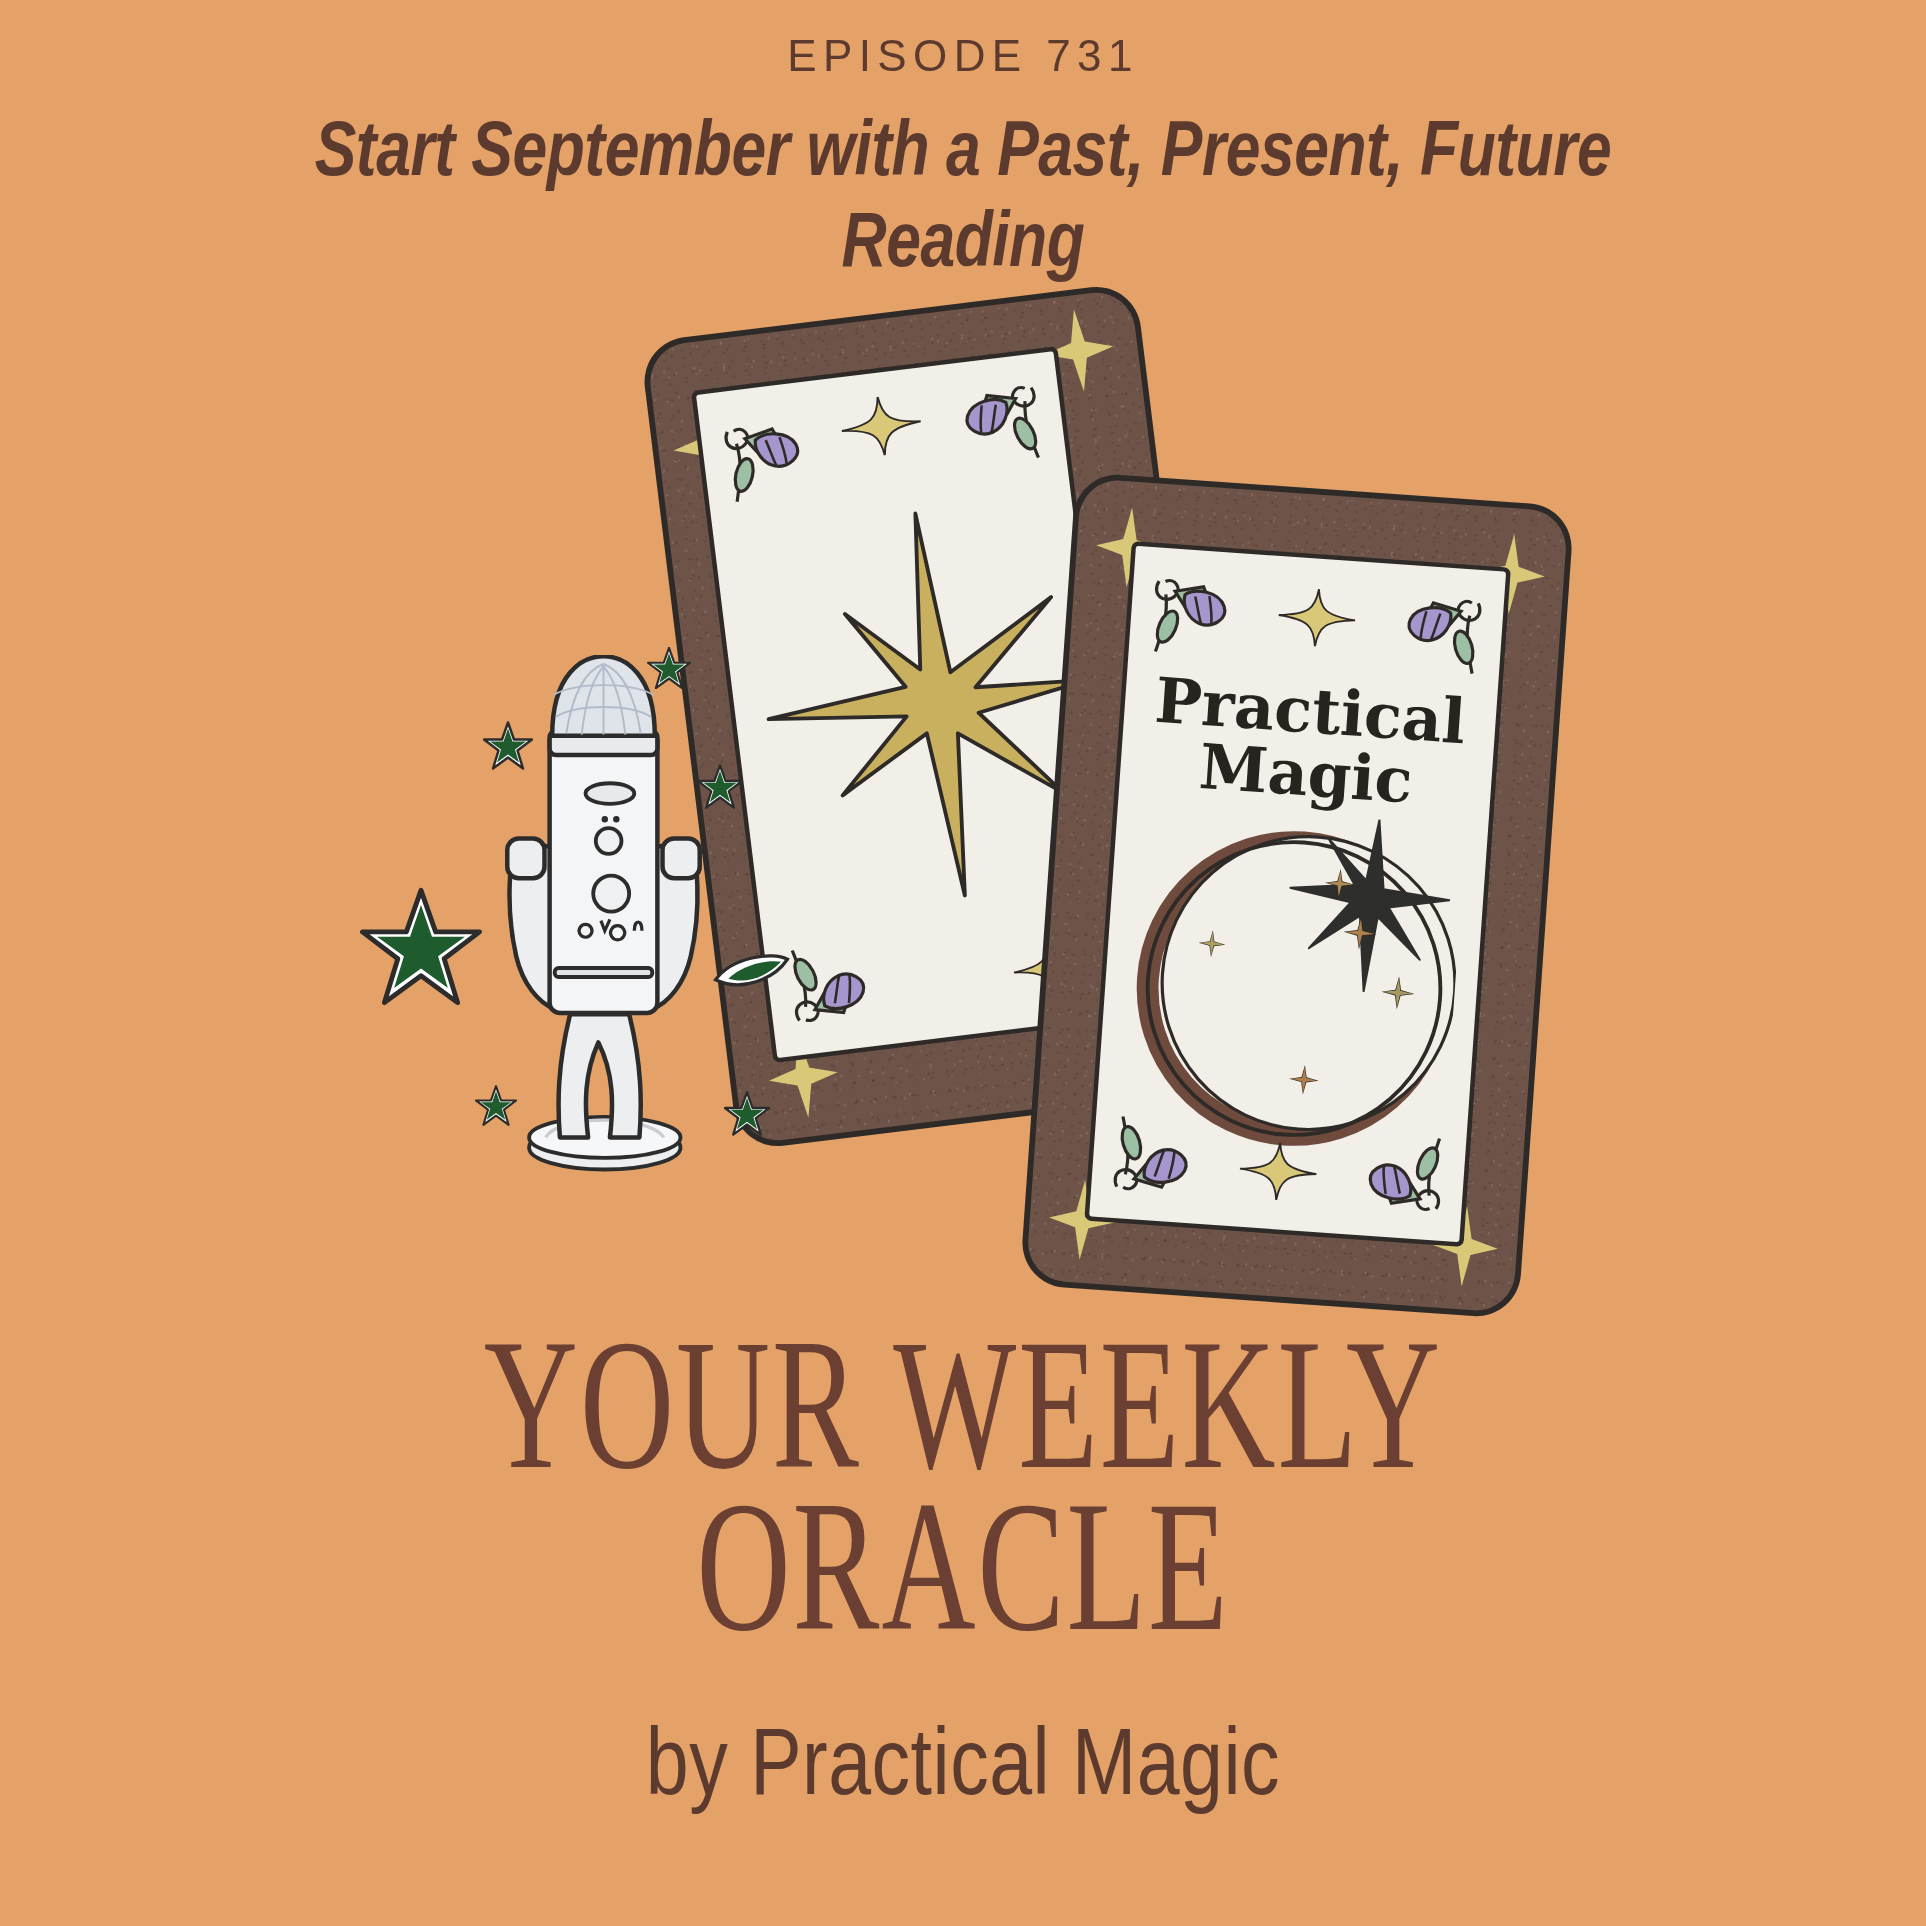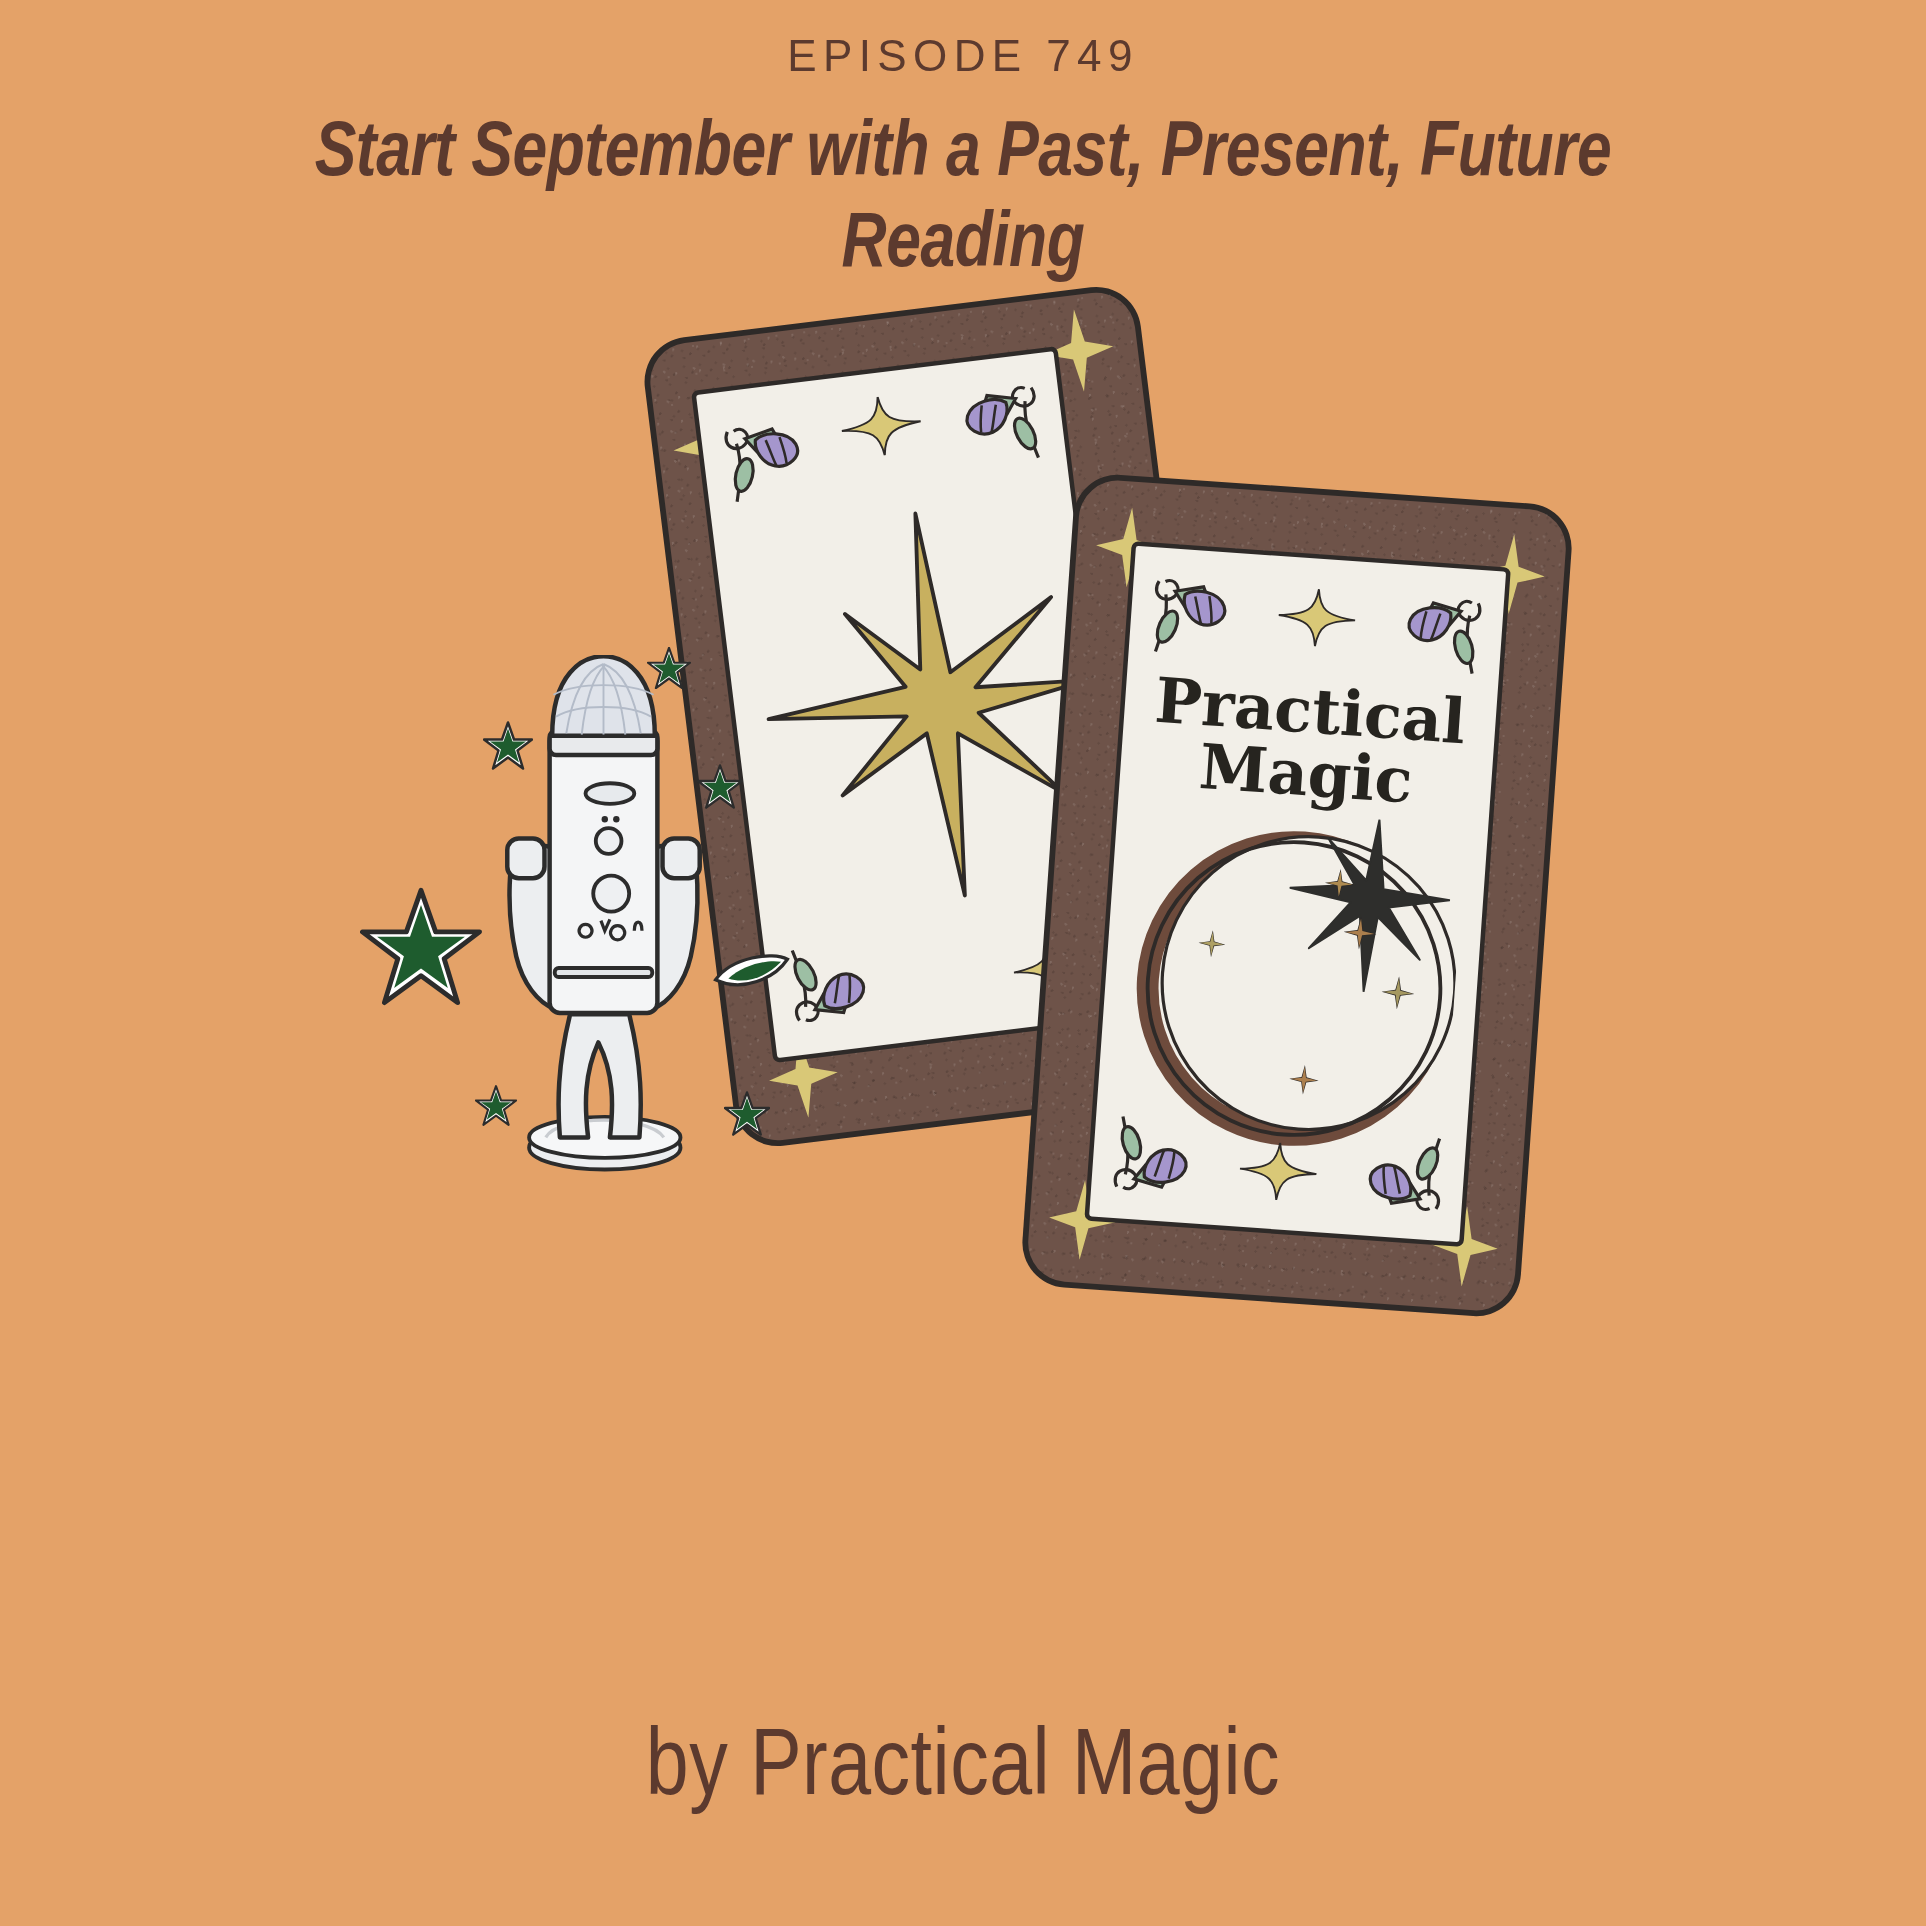--- a/index.html
+++ b/index.html
@@ -82,21 +82,21 @@
 
   
   .mic{position:absolute;}
   .greenstar{position:absolute;}
 </style>
 </head>
 <body style="background: rgb(228, 162, 104);">
 
 <div class="canvas">
 
-  <div class="episode">EPISODE 749</div>
+  <div class="episode">EPISODE 731</div>
   <div class="subtitle">Start September with a Past, Present, Future Reading</div>
 
   <div class="card" style="left:693px;top:315px;width:488px;height:803px;transform:rotate(-7deg);">
     <div class="grain"></div>
 
     <svg class="cornerstar" style="left:14px;top:64px;" width="71" height="83" viewBox="0 0 100 120">
         <path d="M50 0 L60 48 L100 60 L60 72 L50 120 L40 72 L0 60 L40 48 Z" fill="#d9c877"></path>
       </svg>
     <svg class="cornerstar" style="right:23px;top:14px;" width="71" height="83" viewBox="0 0 100 120">
         <path d="M50 0 L60 48 L100 60 L60 72 L50 120 L40 72 L0 60 L40 48 Z" fill="#d9c877"></path>
@@ -334,16 +334,20 @@
   <svg class="greenstar" style="left:724px;top:1091px;" width="46" height="45" viewBox="0 0 100 96">
     <path d="M50 2 L62 36 L98 36 L69 58 L80 94 L50 72 L20 94 L31 58 L2 36 L38 36 Z" fill="#ffffff" stroke="#2c2c2c" stroke-width="5" stroke-linejoin="round"></path>
     <path d="M50 14 L59 40 L86 40 L64 56 L72 82 L50 66 L28 82 L36 56 L14 40 L41 40 Z" fill="#1e5c2e"></path>
   </svg>
 
   <svg style="position:absolute;left:713px;top:950px;" width="77" height="48" viewBox="0 0 120 74">
     <path d="M4 46 C30 10 92 2 116 14 C96 44 46 66 4 46 Z" fill="#ffffff" stroke="#2c2c2c" stroke-width="5"></path>
     <path d="M24 44 C48 22 86 14 106 18 C86 40 52 54 24 44 Z" fill="#1e5c2e"></path>
   </svg>
 
+  <div class="maintitle" style="top:1323px;">
+    <span class="ln1">YOUR WEEKLY</span>
+    <span class="ln2">ORACLE</span>
+  </div>
   <div class="byline" style="top:1708px;">by Practical Magic</div>
 
 </div>
 
 
 </body></html>

